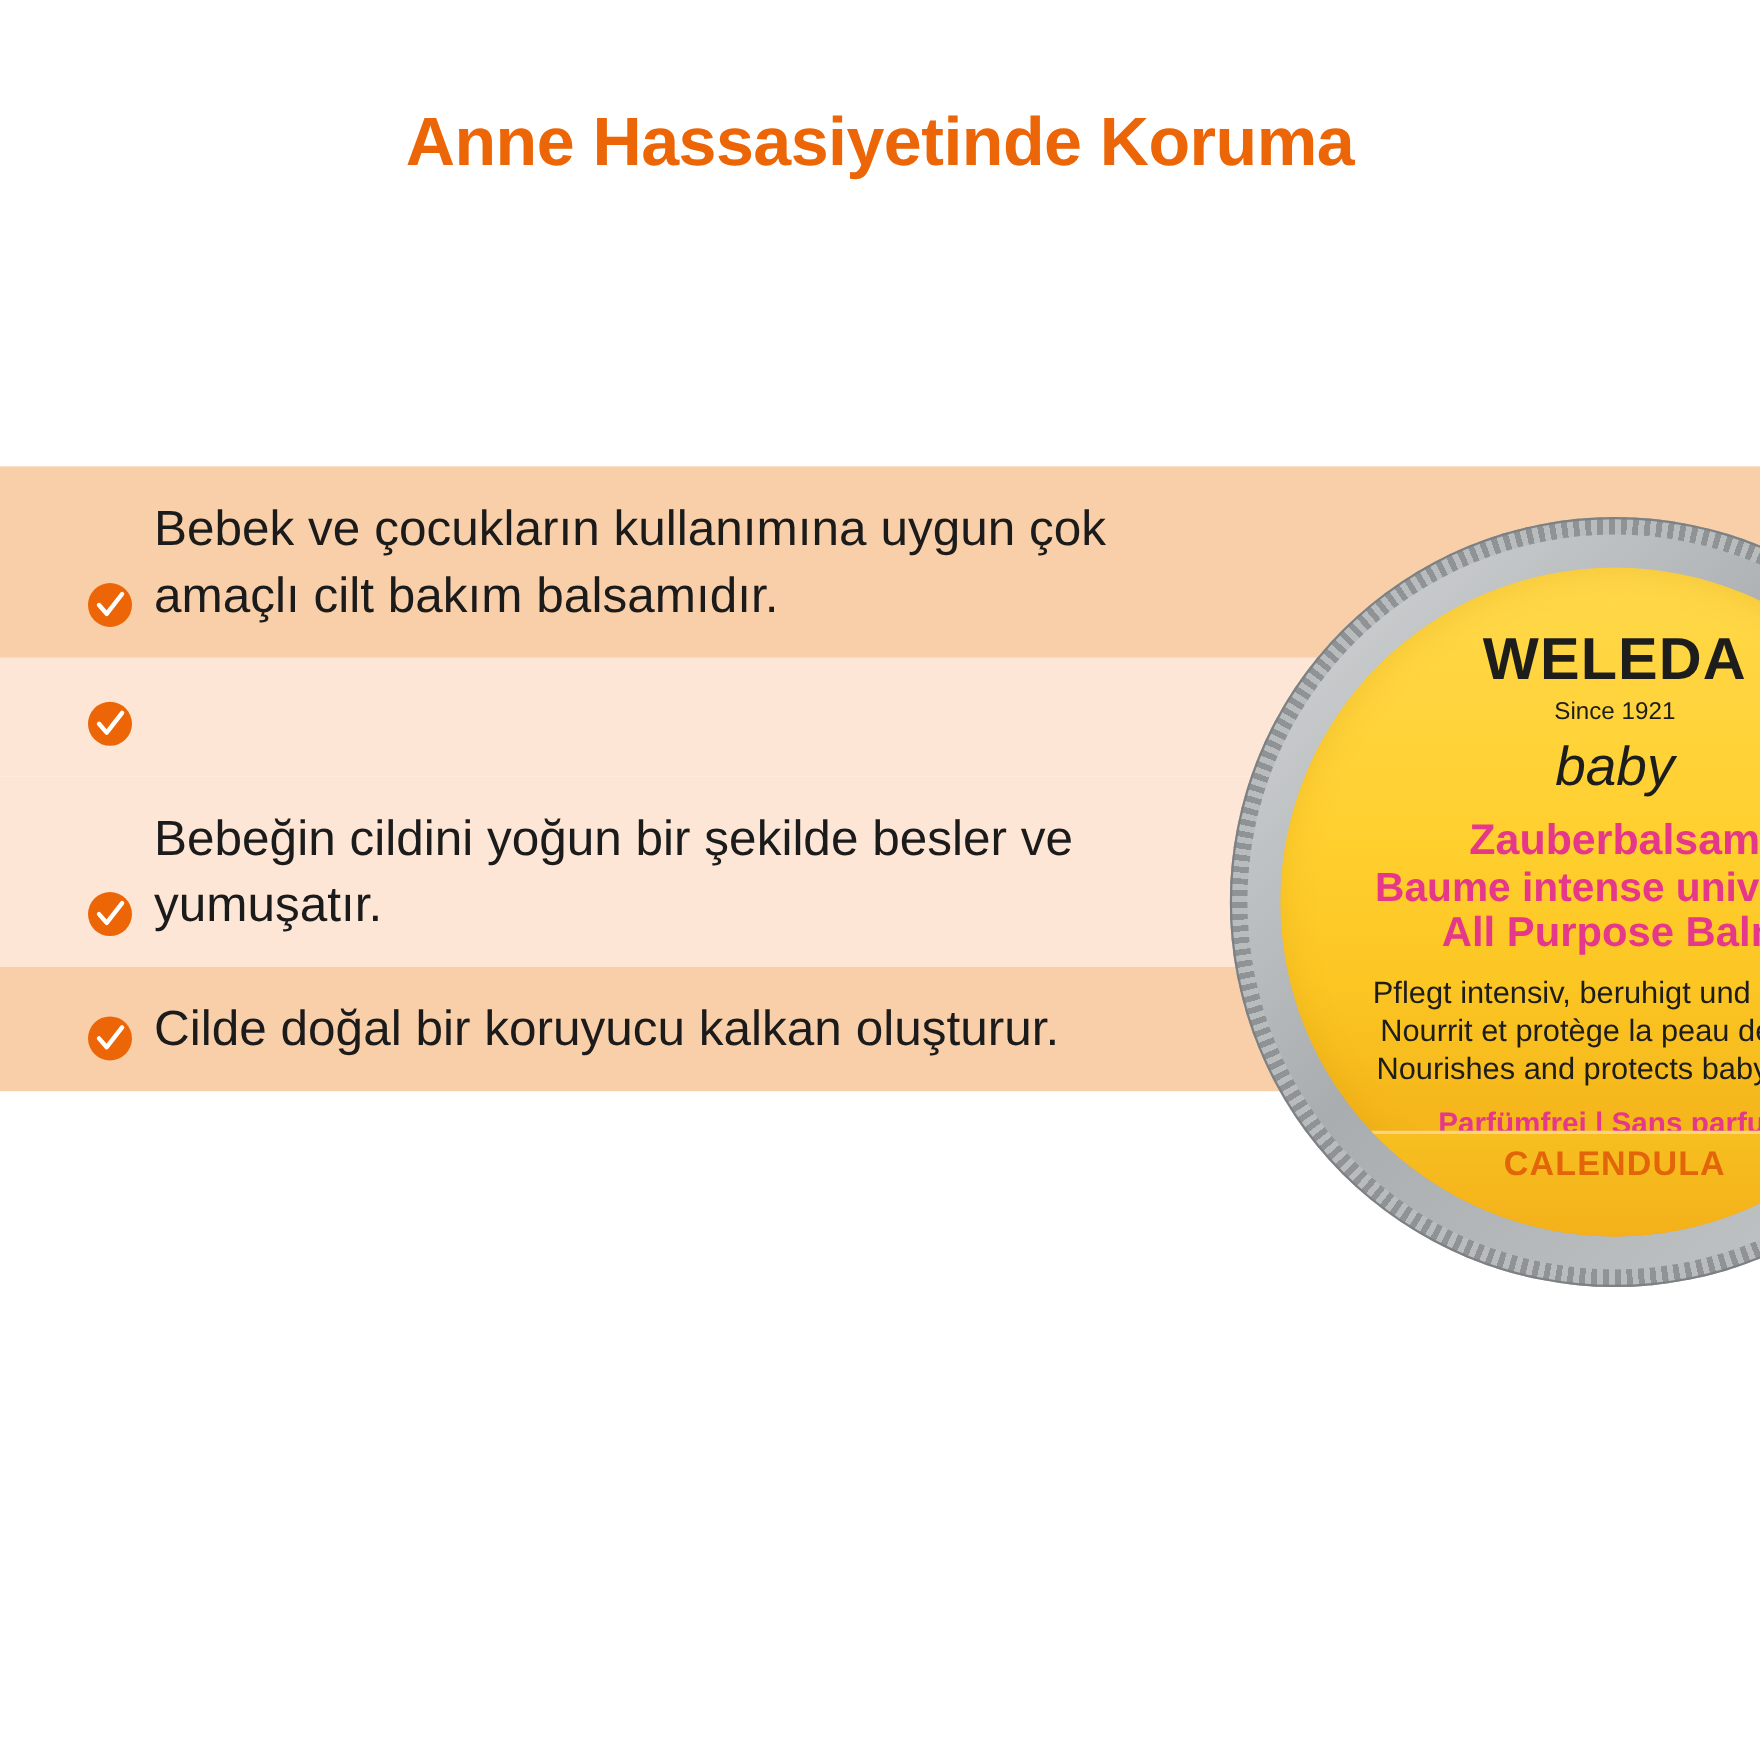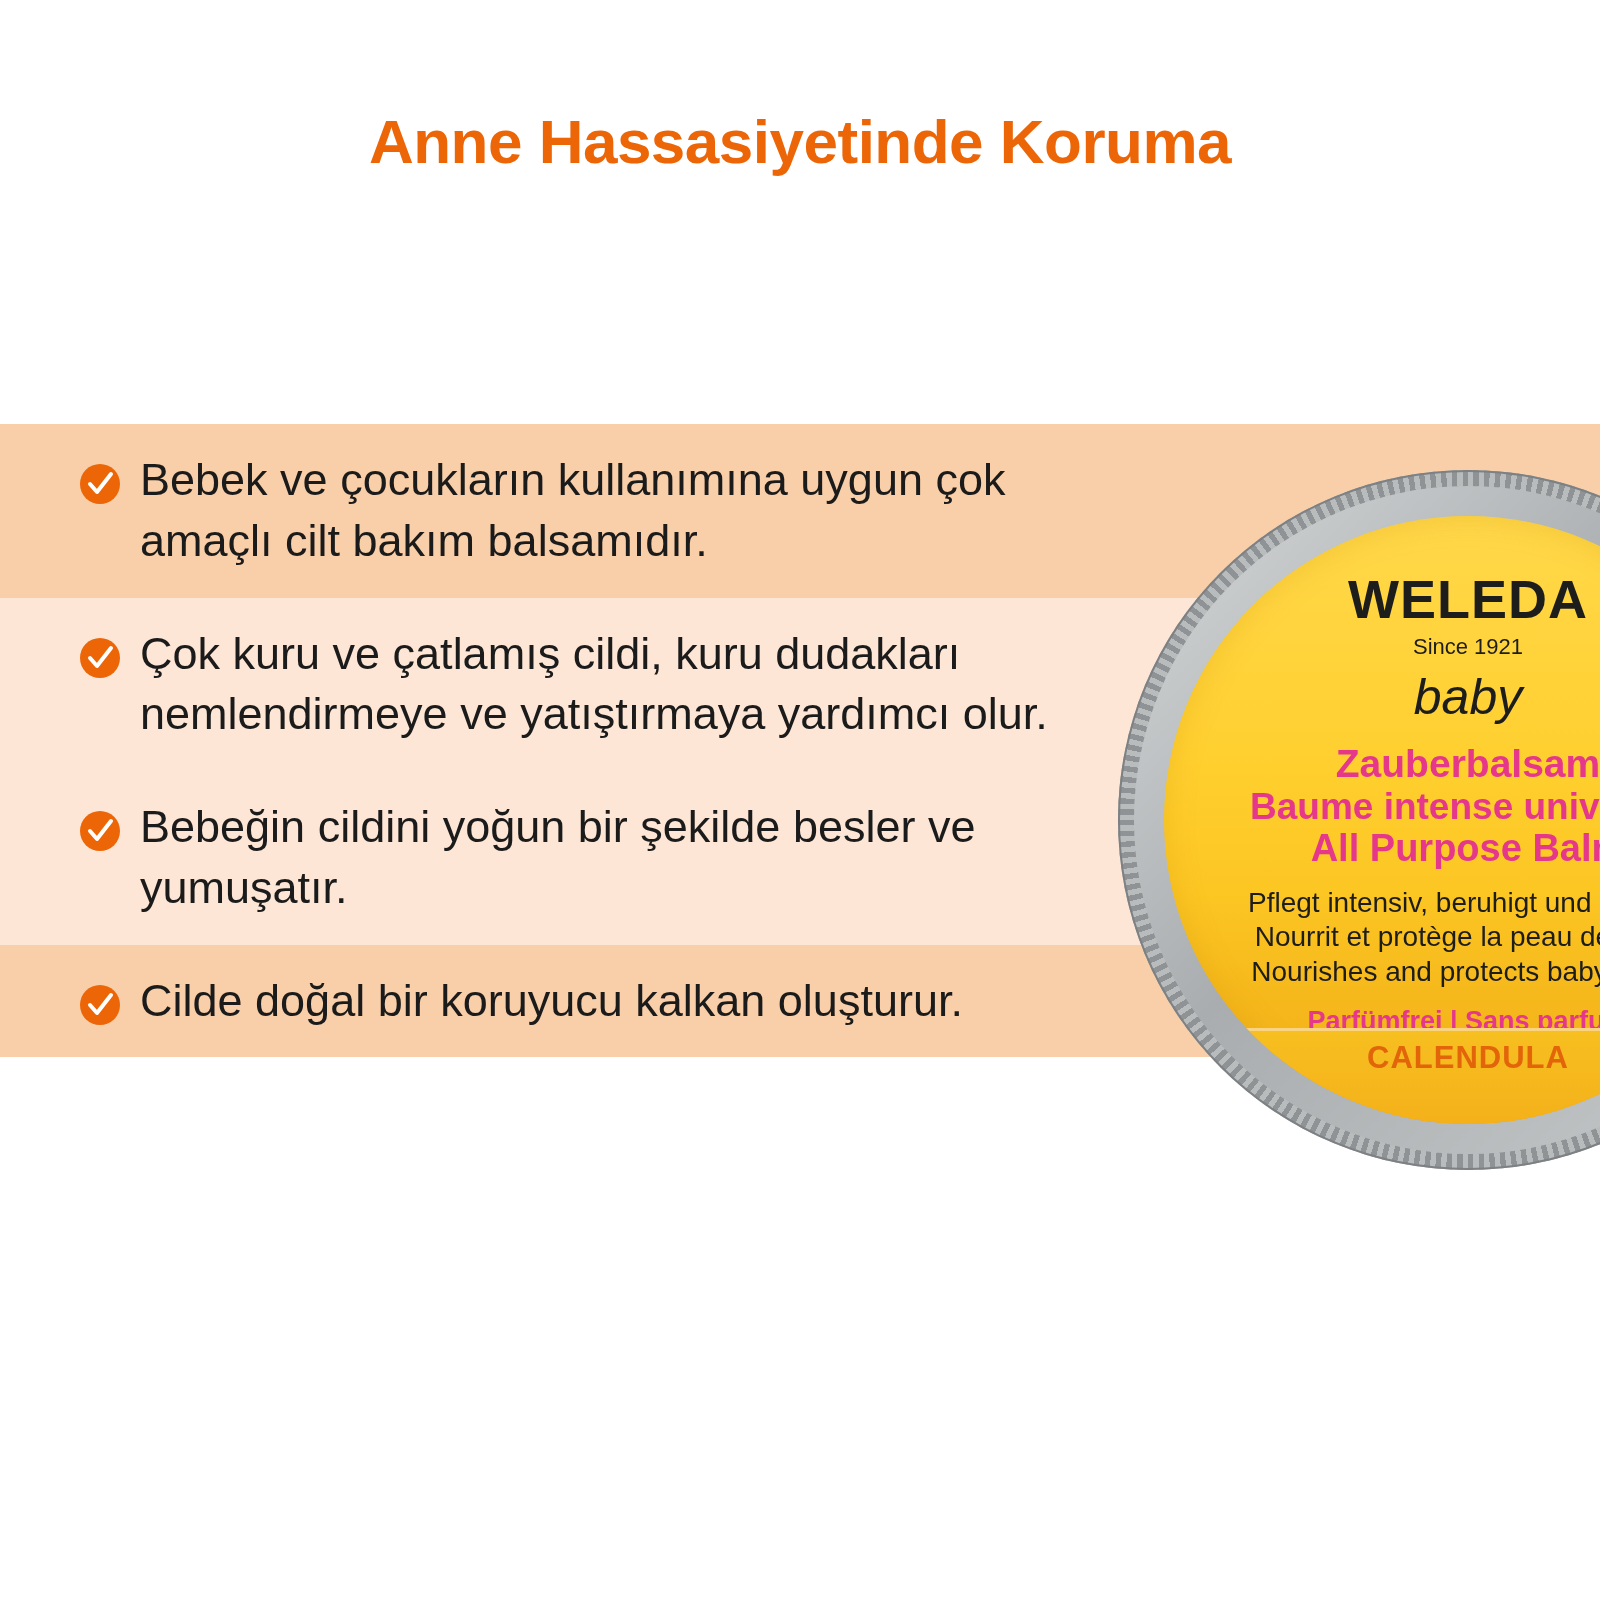--- a/index.html
+++ b/index.html
@@ -20,37 +20,36 @@
     position: absolute;
     top: 96px;
     left: 0;
     width: 1600px;
     text-align: center;
     color: #ec6608;
     font-size: 62px;
     font-weight: bold;
     letter-spacing: -0.5px;
     line-height: 1.1;
-    margin-top: 12px;
   }
 
   
   .bands {
     position: absolute;
     top: 424px;
     left: 0;
     width: 1600px;
   }
   .band {
     position: relative;
     width: 1600px;
     box-sizing: border-box;
     padding: 26px 0 26px 0;
     display: flex;
-    align-items: flex-start;
+    align-items: flex-end;
   }
   .band.dark  { background: #f9cfa9; }
   .band.light { background: #fde6d5; }
 
   .check {
     flex: 0 0 auto;
     width: 44px;
     height: 44px;
     margin-left: 78px;
     margin-top: 12px;
@@ -217,21 +216,20 @@
     <span class="band-text">Bebek ve çocukların kullanımına uygun çok amaçlı cilt bakım balsamıdır.</span>
   </div>
 
   <div class="band light">
     <span class="check">
       <svg width="44" height="44" viewBox="0 0 44 44">
         <circle cx="22" cy="22" r="20" fill="#ec6608"></circle>
         <path d="M12 22 L19 30 L33 12" fill="none" stroke="#ffffff" stroke-width="4" stroke-linecap="round" stroke-linejoin="round"></path>
       </svg>
     </span>
-    <span class="band-text">Çok kuru ve çatlamış cildi, kuru dudakları nemlendirmeye ve yatıştırmaya yardımcı olur.</span>
   </div>
 
   <div class="band light">
     <span class="check">
       <svg width="44" height="44" viewBox="0 0 44 44">
         <circle cx="22" cy="22" r="20" fill="#ec6608"></circle>
         <path d="M12 22 L19 30 L33 12" fill="none" stroke="#ffffff" stroke-width="4" stroke-linecap="round" stroke-linejoin="round"></path>
       </svg>
     </span>
     <span class="band-text">Bebeğin cildini yoğun bir şekilde besler ve yumuşatır.</span>

